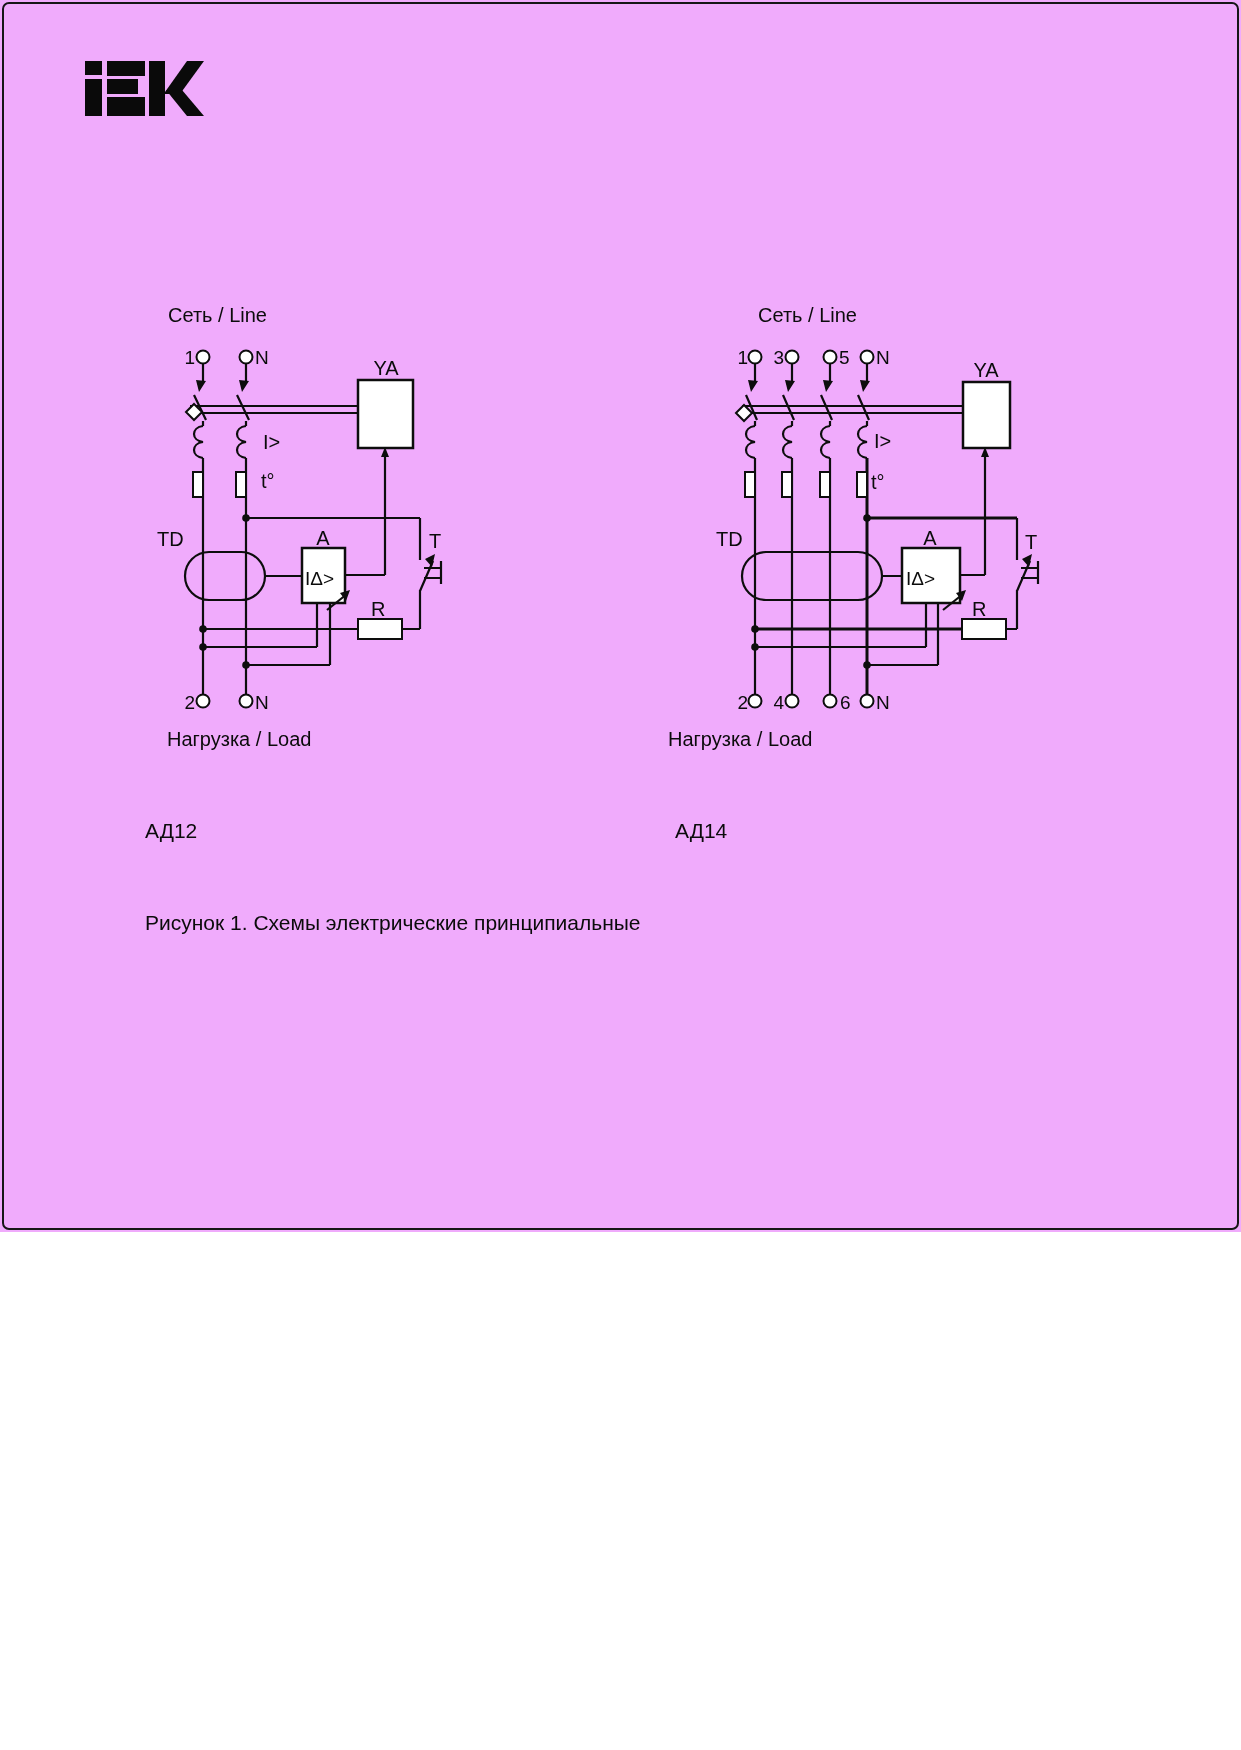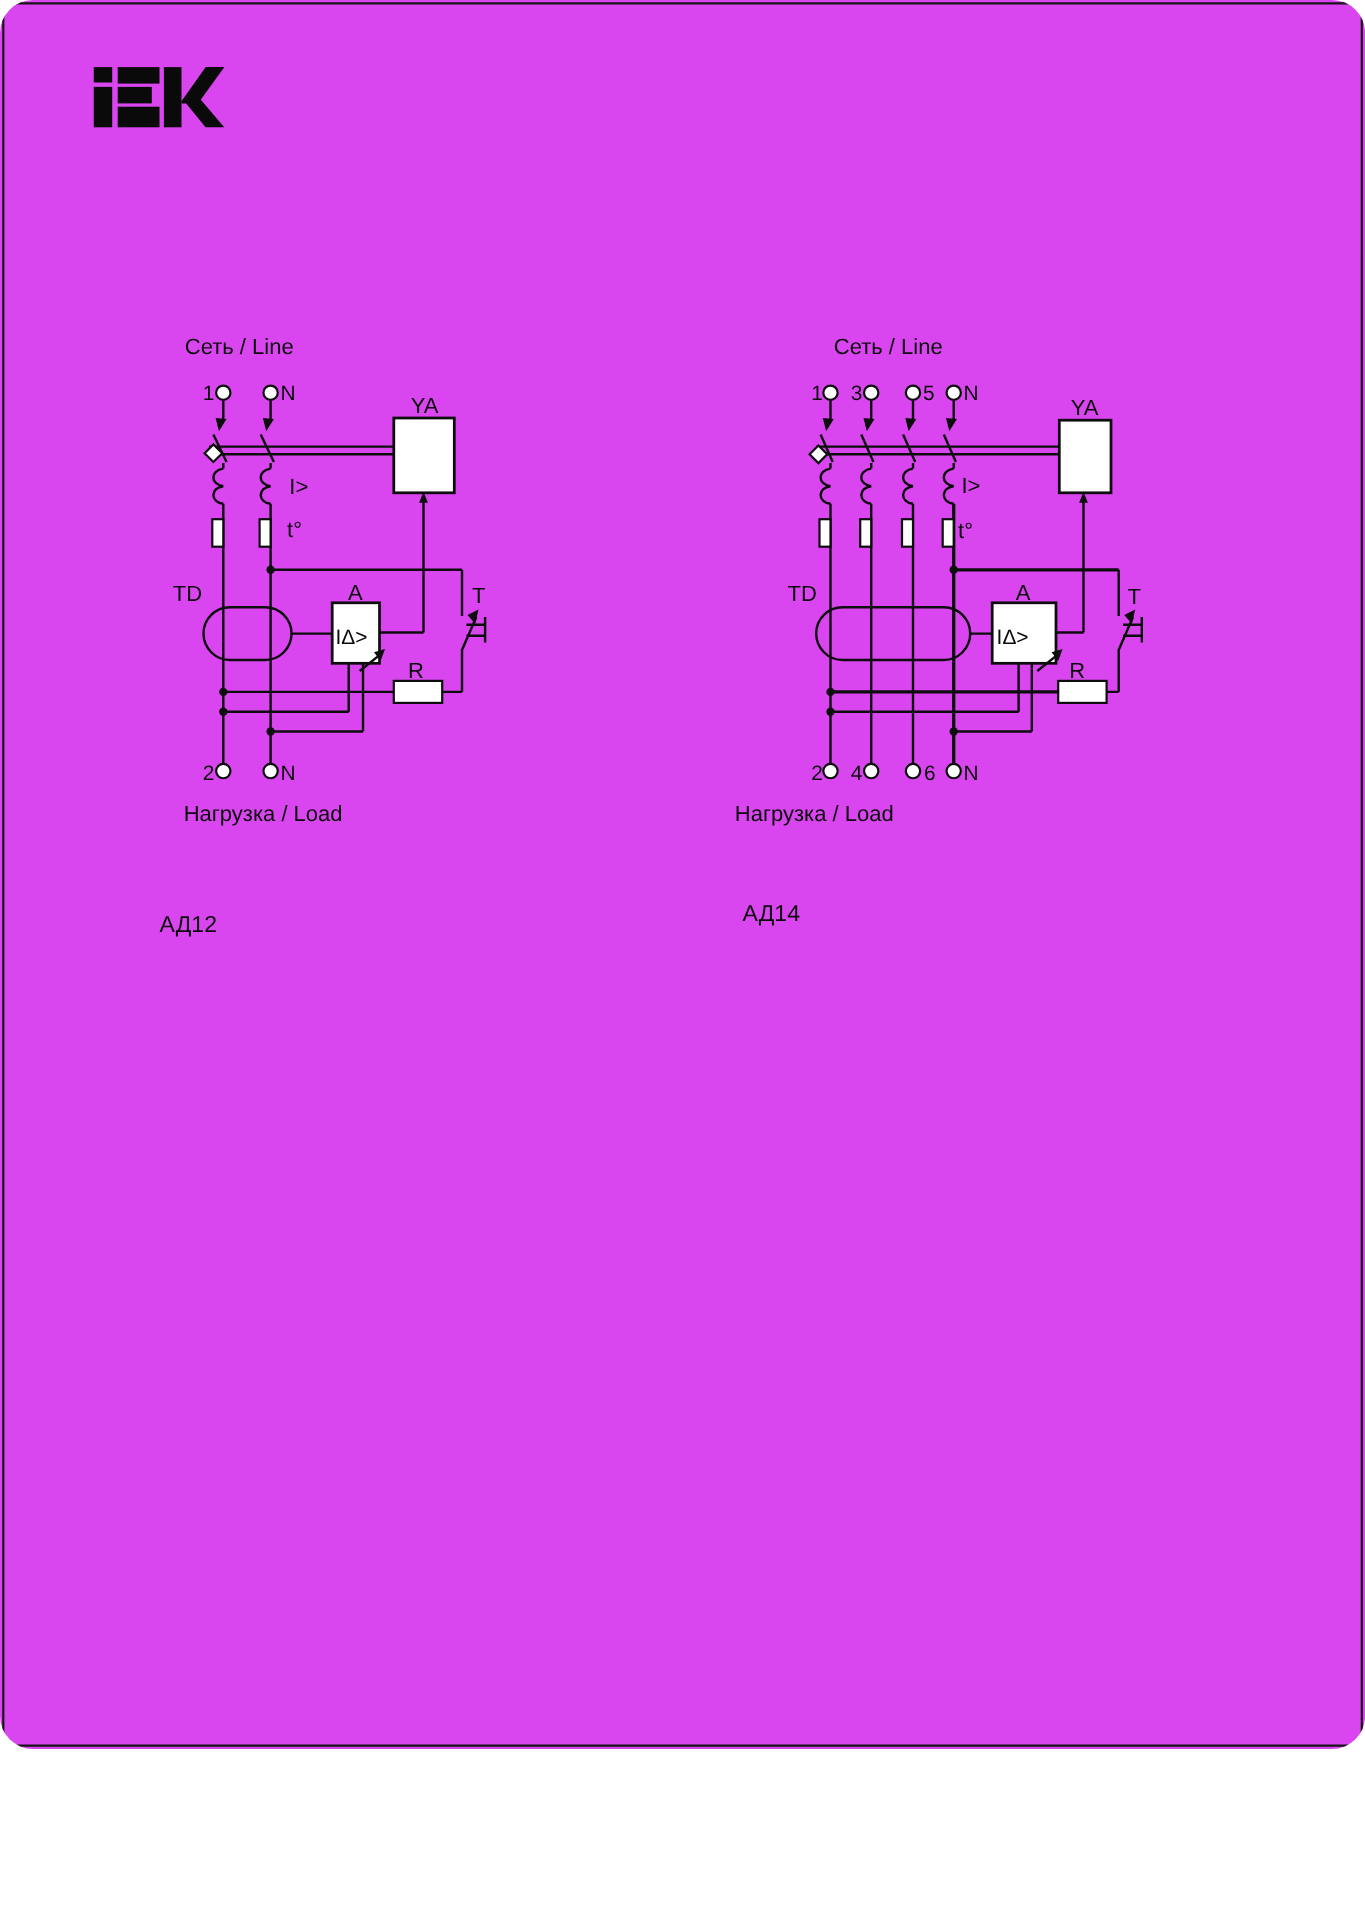--- a/index.html
+++ b/index.html
@@ -1,23 +1,23 @@
 <!DOCTYPE html>
 <html><head>
 <meta charset="utf-8">
 <style>
   html,body{margin:0;padding:0;background:#ffffff;}
-  .page{position:relative;width:1241px;height:1590px;background:#d946ef;font-family:"Liberation Sans",sans-serif;overflow:hidden;border-radius:30px;}
+  .page{position:relative;width:1241px;height:1232px;background:#f0abfc;font-family:"Liberation Sans",sans-serif;overflow:hidden;}
   .frame{position:absolute;inset:2px;border:2px solid #161616;border-radius:7px;pointer-events:none;}
   .logo{position:absolute;left:85px;top:60px;}
   .schematics{position:absolute;left:120px;top:290px;}
   svg text{font-family:"Liberation Sans",sans-serif;fill:#0b0b0b;font-size:20px;}
   svg text.t-small{font-size:19px;}
   .model-label{position:absolute;top:819px;font-size:21px;color:#0b0b0b;white-space:nowrap;}
-  .model-ad12{left:145px;margin-top:10px;}
+  .model-ad12{left:145px;}
   .model-ad14{left:675px;}
   .caption{position:absolute;left:145px;top:911px;font-size:21px;color:#0b0b0b;white-space:nowrap;}
   .stroke{stroke:#0d0d0d;fill:none;}
 </style>
 </head>
 <body>
 
 <div class="page">
   <div class="frame"></div>
 
@@ -182,13 +182,14 @@
       <text x="748" y="709" text-anchor="end" class="t-small">2</text>
       <text x="784" y="709" text-anchor="end" class="t-small">4</text>
       <text x="840" y="709" class="t-small">6</text>
       <text x="876" y="709" class="t-small">N</text>
       <text x="668" y="746">Нагрузка / Load</text>
     </g>
   </svg>
 
   <div class="model-label model-ad12">АД12</div>
   <div class="model-label model-ad14">АД14</div>
+  <div class="caption">Рисунок 1. Схемы электрические принципиальные</div>
 </div>
 
 </body></html>

